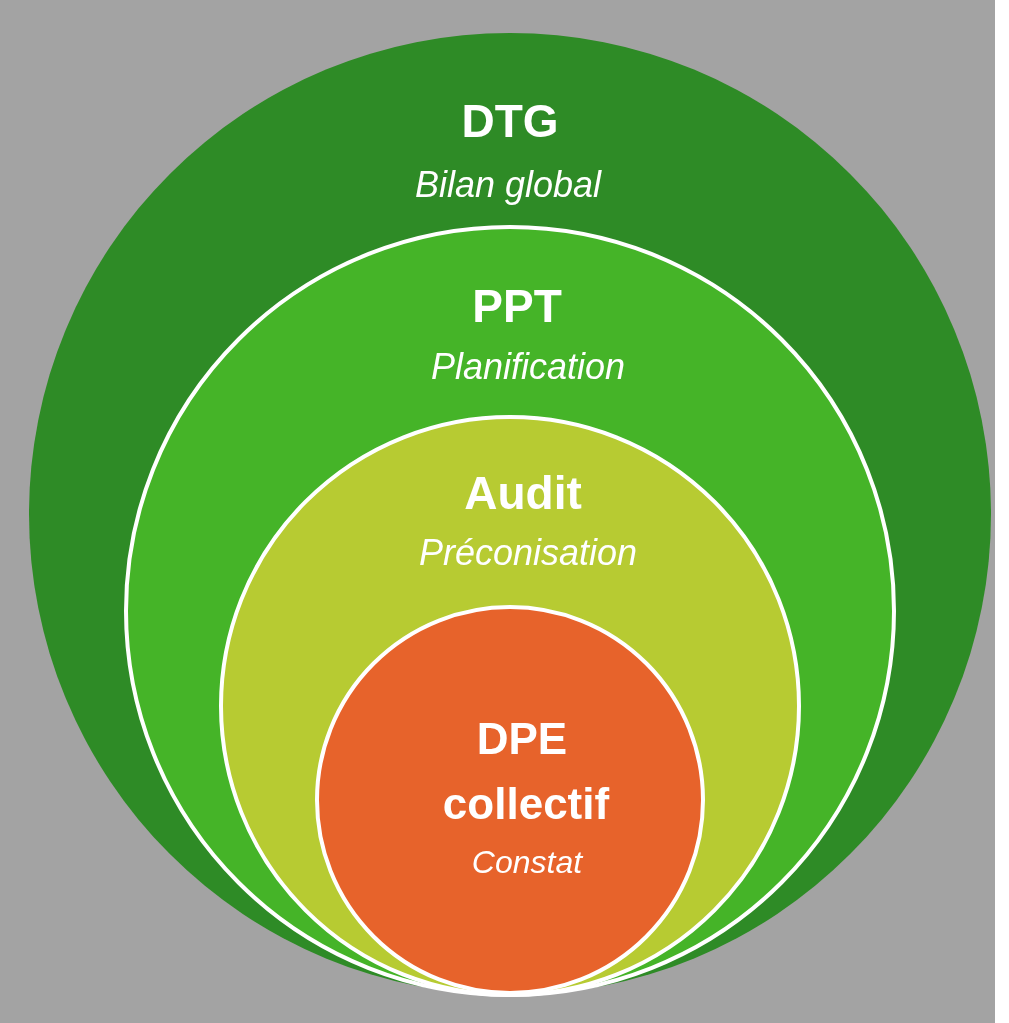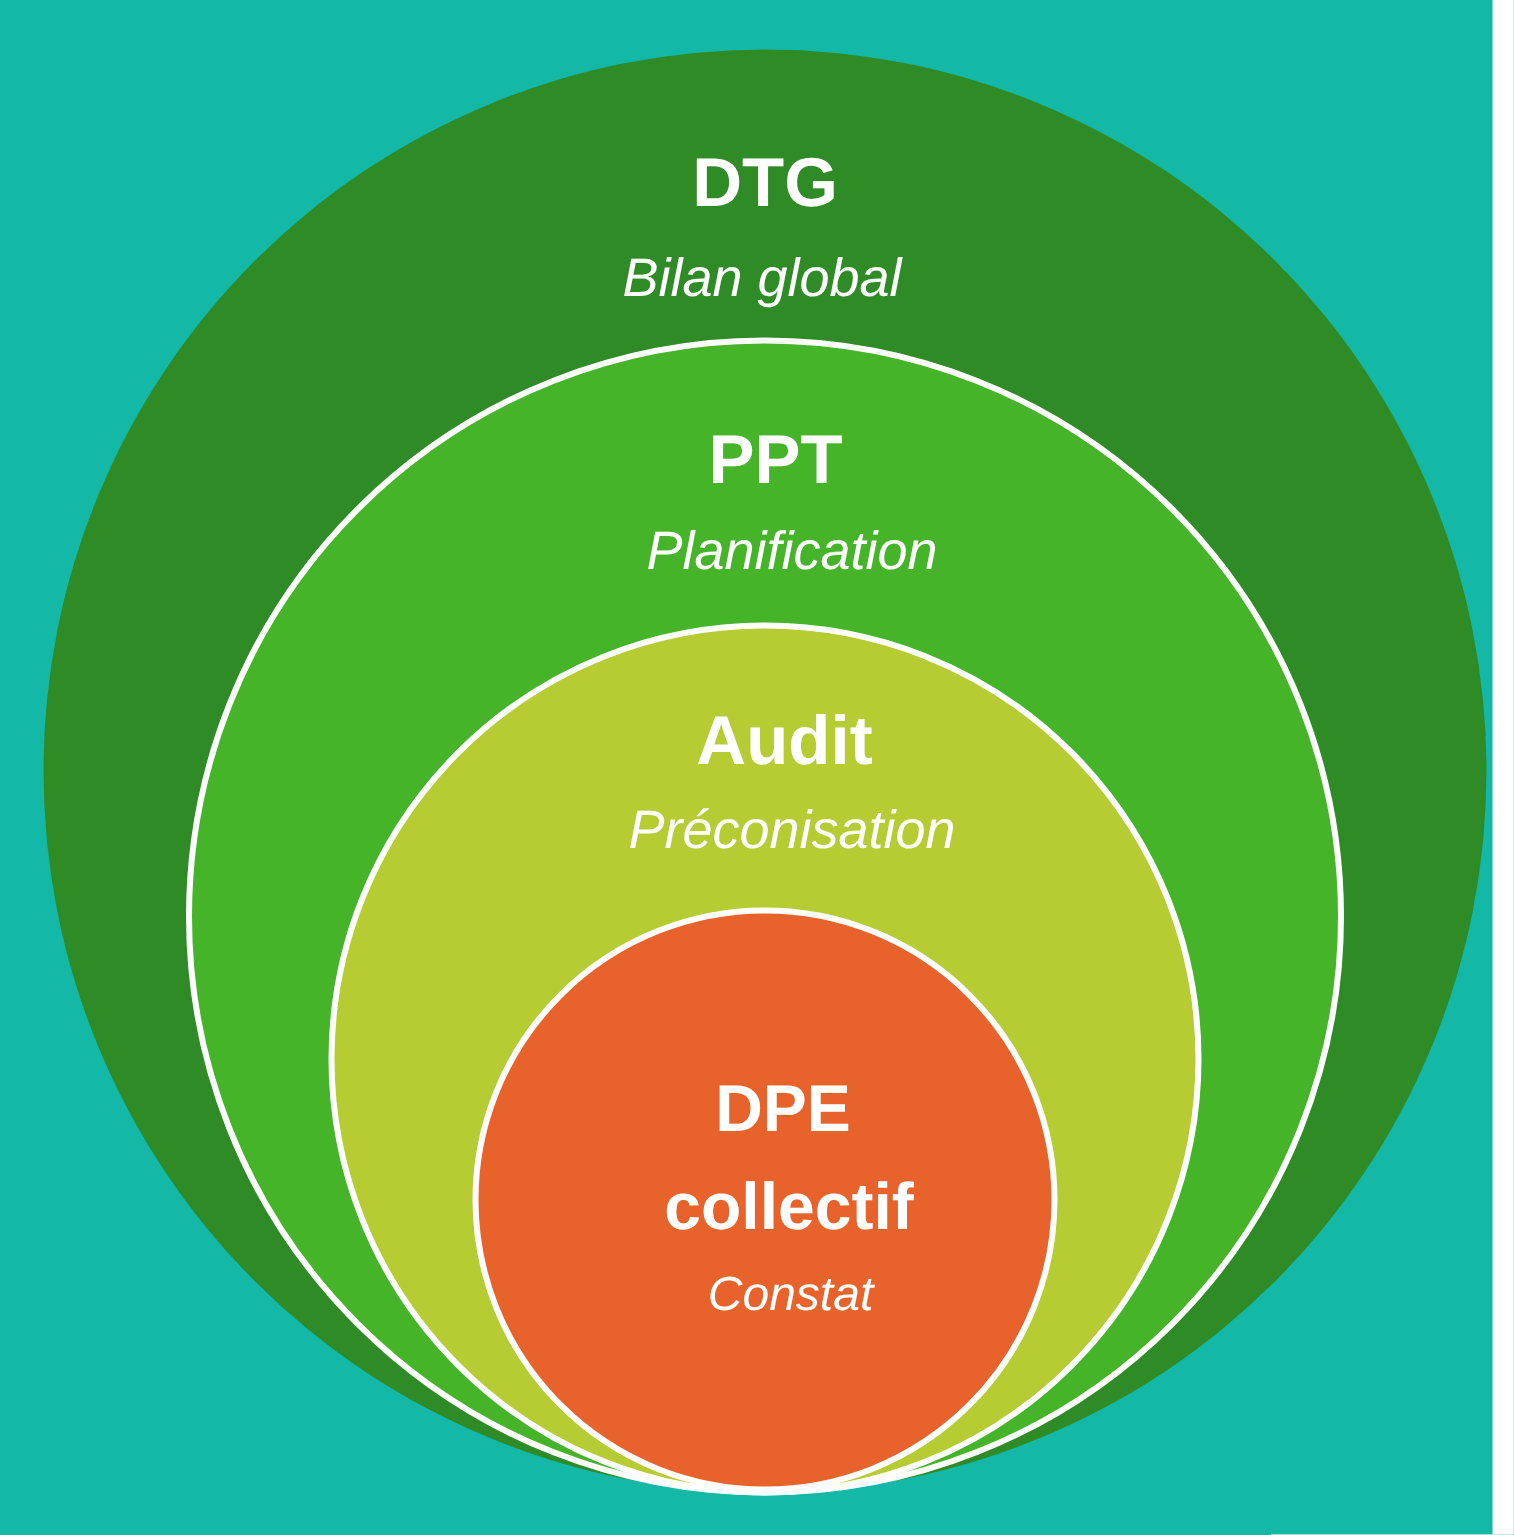--- a/index.html
+++ b/index.html
@@ -7,21 +7,21 @@
     padding: 0;
     background: #ffffff;
     width: 1009px;
     height: 1023px;
     overflow: hidden;
   }
   .stage {
     position: relative;
     width: 995px;
     height: 1023px;
-    background: #14b8a6;
+    background: #a3a3a3;
   }
   svg {
     display: block;
   }
   .ring-outline {
     stroke: #ffffff;
     stroke-width: 4;
   }
   .ring-label {
     font-family: "Liberation Sans", "DejaVu Sans", sans-serif;

